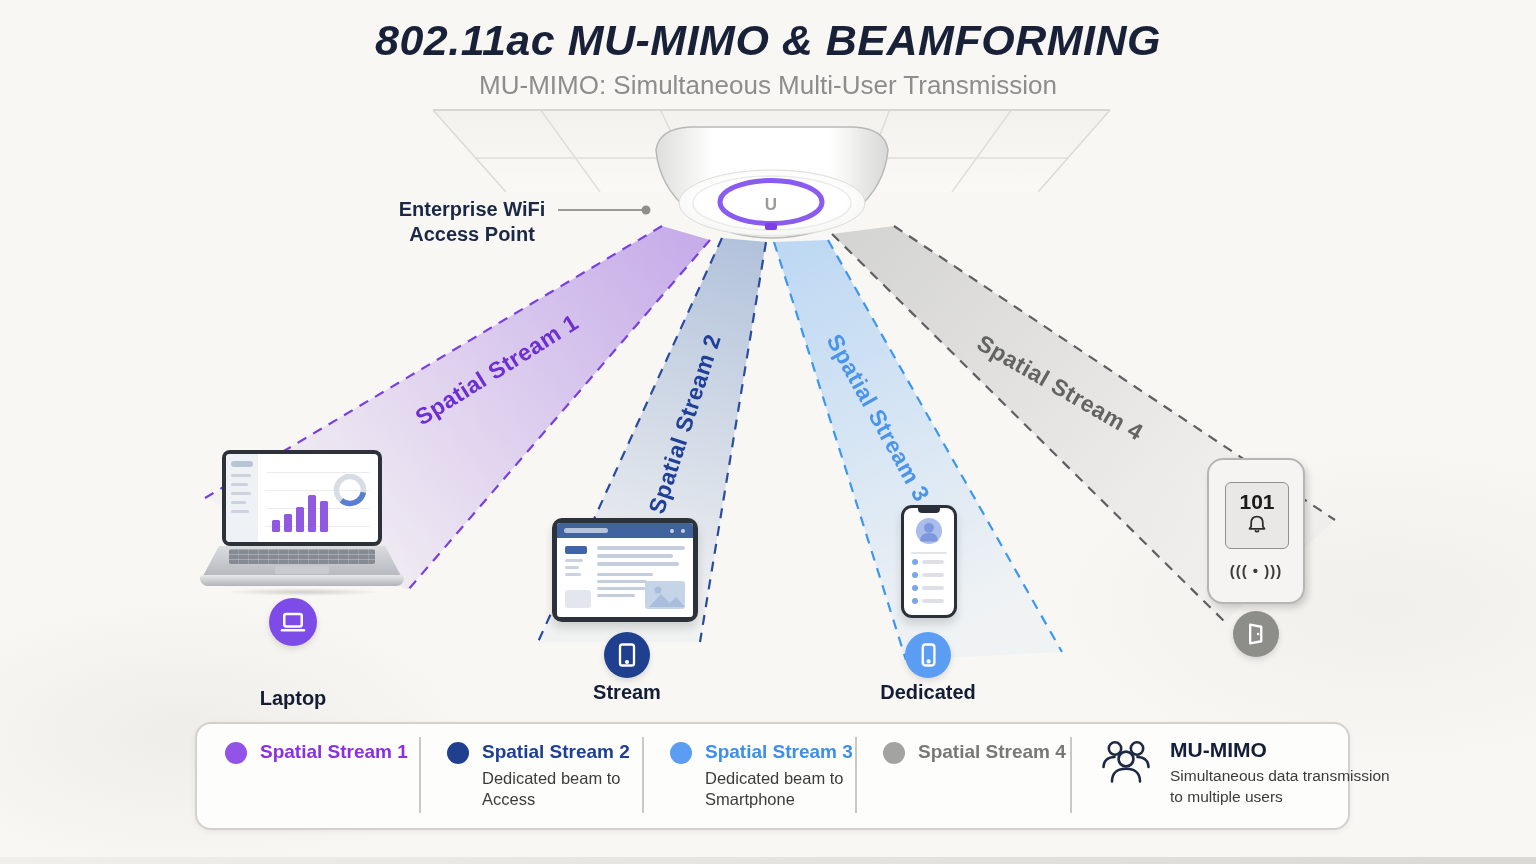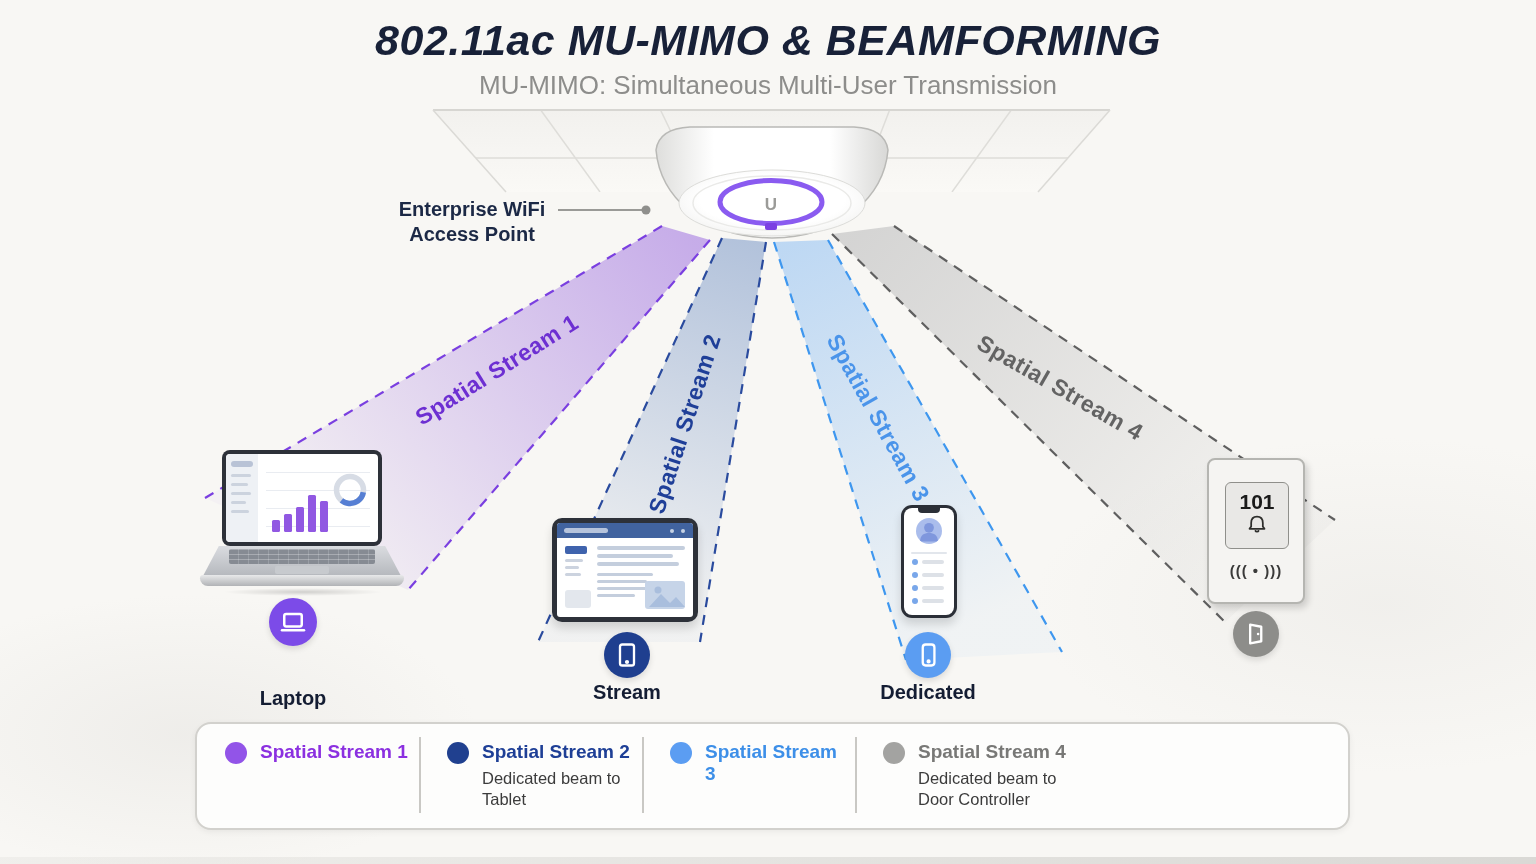--- a/index.html
+++ b/index.html
@@ -67,21 +67,21 @@
   
   .phoned{left:901px;top:505px;width:56px;height:113px;background:#2b2f37;border-radius:11px;padding:3px;box-sizing:border-box;box-shadow:0 6px 10px rgba(0,0,0,.14);}
   .phoned .screen{position:relative;width:100%;height:100%;background:#fff;border-radius:8px;overflow:hidden;}
   .phoned .notch{position:absolute;left:50%;transform:translateX(-50%);top:0;width:22px;height:5px;background:#2b2f37;border-radius:0 0 4px 4px;}
   .phoned .avatar{position:absolute;left:50%;transform:translateX(-50%);top:10px;width:26px;height:26px;border-radius:50%;background:#aabdec;overflow:hidden;}
   .phoned .divider{position:absolute;left:7px;right:7px;top:44px;height:2px;border-radius:1px;background:#e2e6ec;}
   .phoned .row{position:absolute;left:8px;display:flex;align-items:center;gap:4px;}
   .phoned .rdot{width:6px;height:6px;border-radius:50%;background:#79a7ea;}
   .phoned .rln{width:22px;height:4px;border-radius:2px;background:#dde1e7;}
   
-  .doorp{left:1207px;top:458px;width:98px;height:146px;background:#f5f4f2;border:2px solid #b5b5b1;border-radius:8px;
+  .doorp{left:1207px;top:458px;width:98px;height:146px;background:#f5f4f2;border:2px solid #b5b5b1;border-radius:16px;
     box-sizing:border-box;box-shadow:3px 4px 7px rgba(0,0,0,.16);}
   .doorp .inner{position:absolute;left:16px;top:22px;width:64px;height:67px;background:#e9e8e6;border:1.5px solid #8f8f8b;border-radius:6px;
     box-sizing:border-box;text-align:center;}
   .doorp .room{font-size:21px;font-weight:700;color:#1a1a1a;margin-top:7px;}
   .doorp .nfc{position:absolute;left:0;right:0;top:102px;text-align:center;font-size:15px;color:#3a3a3a;letter-spacing:1px;font-weight:600;}
   
   .legend{left:195px;top:722px;width:1155px;height:108px;background:#fdfdfc;border:2px solid #d2d1cd;border-radius:16px;
     box-sizing:border-box;box-shadow:0 2px 6px rgba(0,0,0,.06);
     display:grid;grid-template-columns:222px 223px 213px 215px auto;}
   .legend-item{position:relative;padding:17px 4px 0 28px;display:flex;gap:13px;align-items:flex-start;}
@@ -337,32 +337,46 @@
     <div class="legend-item">
       <div class="legend-dot d1"></div>
       <div>
         <div class="legend-title t1">Spatial Stream 1</div>
       </div>
     </div>
     <div class="legend-item divided">
       <div class="legend-dot d2"></div>
       <div>
         <div class="legend-title t2">Spatial Stream 2</div>
-        <div class="legend-desc">Dedicated beam to Tablet</div>
+        <div class="legend-desc">Dedicated beam to Access</div>
       </div>
     </div>
     <div class="legend-item divided">
       <div class="legend-dot d3"></div>
       <div>
         <div class="legend-title t3">Spatial Stream 3</div>
+        <div class="legend-desc">Dedicated beam to Smartphone</div>
       </div>
     </div>
     <div class="legend-item divided">
       <div class="legend-dot d4"></div>
       <div>
         <div class="legend-title t4">Spatial Stream 4</div>
-        <div class="legend-desc">Dedicated beam to Door Controller</div>
+      </div>
+    </div>
+    <div class="mu-item legend-item divided">
+      <svg width="52" height="48" viewBox="0 0 52 46" fill="none" stroke="#1d2944" stroke-width="2.6" stroke-linecap="round">
+        <circle cx="15" cy="9.5" r="6.2"></circle>
+        <circle cx="37" cy="9.5" r="6.2"></circle>
+        <path d="M3.5 28 C3.5 21.5 8.5 18 14.5 18"></path>
+        <path d="M48.5 28 C48.5 21.5 43.5 18 37.5 18"></path>
+        <circle cx="26" cy="20" r="7.4" fill="#fdfdfc"></circle>
+        <path d="M12 42.5 C12 33.5 18 29.8 26 29.8 C34 29.8 40 33.5 40 42.5"></path>
+      </svg>
+      <div>
+        <div class="mu-title">MU-MIMO</div>
+        <div class="mu-desc">Simultaneous data transmission to multiple users</div>
       </div>
     </div>
   </div>
 
   <div class="abs bottom-strip"></div>
 </div>
 
 </body></html>

